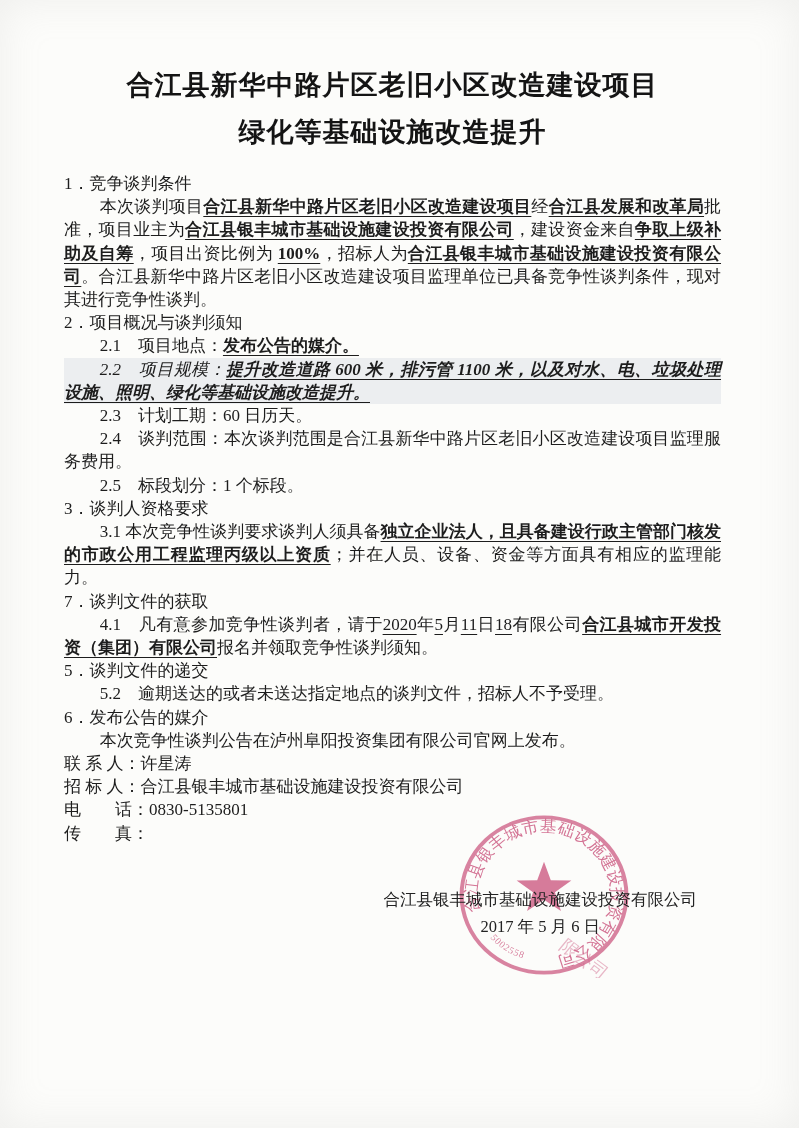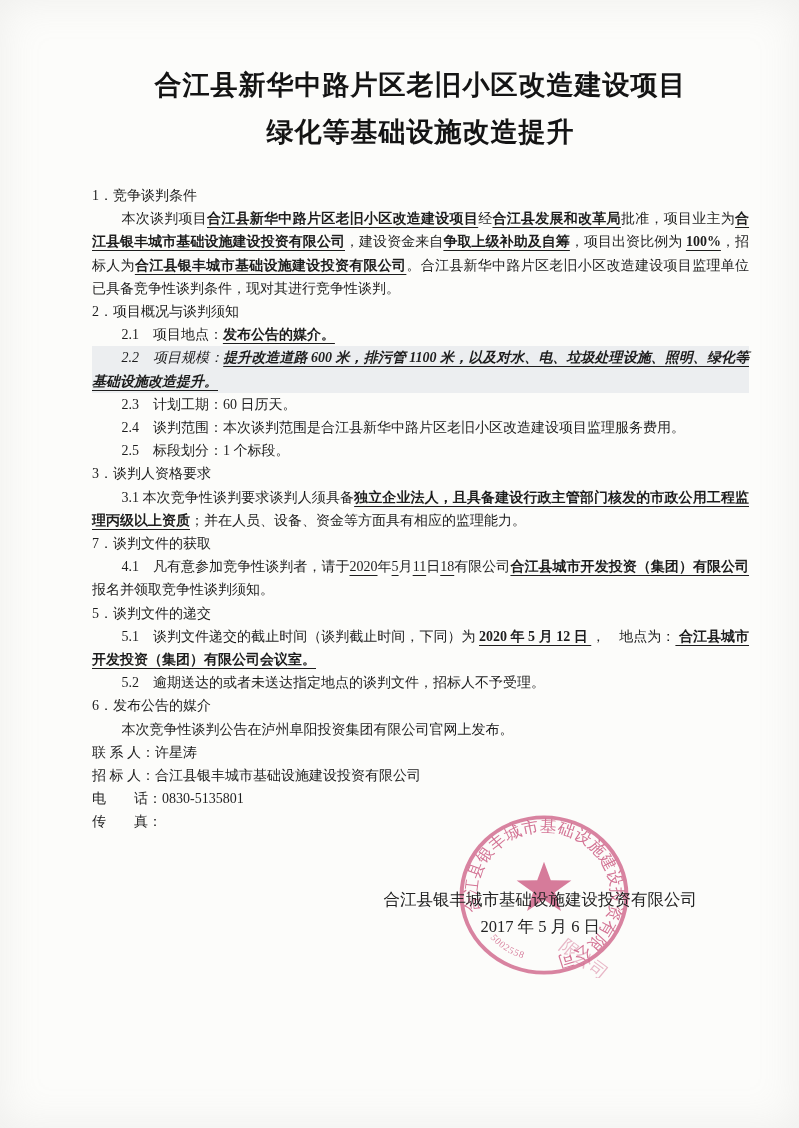--- a/index.html
+++ b/index.html
@@ -7,28 +7,28 @@
     width:799px;height:1128px;position:relative;overflow:hidden;
     background:#f4f3f0;
     font-family:"Liberation Serif","DejaVu Serif",serif;
     color:#1d1d1d;
   }
   .page{
     position:absolute;inset:0;background:#fcfcfa;
     box-shadow:inset 0 0 40px rgba(180,180,175,0.18);
   }
   .doc{
-    position:absolute;left:92px;width:657px;top:62px;
+    position:absolute;left:64px;width:657px;top:62px;
   }
   .title{
     text-align:center;font-weight:bold;font-size:27px;line-height:47px;
     letter-spacing:1px;color:#141414;
   }
   .body-text{
-    margin-top:28px;font-size:14px;line-height:23.2px;
+    margin-top:16px;font-size:17px;line-height:23.2px;
     text-align:justify;color:#1d1d1d;
   }
   .para{margin:0;}
   .para.indent{text-indent:2.1em;}
   .para.highlight{background:rgba(203,209,221,0.33);font-style:italic;}
   .u{
     text-decoration:underline;
     text-underline-offset:3.5px;
     text-decoration-thickness:1.4px;
   }
@@ -61,21 +61,20 @@
         <div class="para indent"><span>2.1　项目地点：</span><span class="u b">发布公告的媒介。</span></div>
         <div class="para indent highlight"><span>2.2　项目规模：</span><span class="u b">提升改造道路 600 米，排污管 1100 米，以及对水、电、垃圾处理设施、照明、绿化等基础设施改造提升。</span></div>
         <div class="para indent"><span>2.3　计划工期：60 日历天。</span></div>
         <div class="para indent"><span>2.4　谈判范围：本次谈判范围是合江县新华中路片区老旧小区改造建设项目监理服务费用。</span></div>
         <div class="para indent"><span>2.5　标段划分：1 个标段。</span></div>
         <div class="para"><span>3．谈判人资格要求</span></div>
         <div class="para indent"><span>3.1 本次竞争性谈判要求谈判人须具备</span><span class="u b">独立企业法人，且具备建设行政主管部门核发的市政公用工程监理丙级以上资质</span><span>；并在人员、设备、资金等方面具有相应的监理能力。</span></div>
         <div class="para"><span>7．谈判文件的获取</span></div>
         <div class="para indent"><span>4.1　凡有意参加竞争性谈判者，请于</span><span class="u">2020</span><span>年</span><span class="u">5</span><span>月</span><span class="u">11</span><span>日</span><span class="u">18</span><span>有限公司</span><span class="u b">合江县城市开发投资（集团）有限公司</span><span>报名并领取竞争性谈判须知。</span></div>
         <div class="para"><span>5．谈判文件的递交</span></div>
-        <div class="para indent"><span>5.1　谈判文件递交的截止时间（谈判截止时间，下同）为 </span><span class="u b">2020 年 5 月 12 日 </span><span>，　地点为：</span><span class="u b"> 合江县城市开发投资（集团）有限公司会议室。</span></div>
         <div class="para indent"><span>5.2　逾期送达的或者未送达指定地点的谈判文件，招标人不予受理。</span></div>
         <div class="para"><span>6．发布公告的媒介</span></div>
         <div class="para indent"><span>本次竞争性谈判公告在泸州阜阳投资集团有限公司官网上发布。</span></div>
         <div class="para"><span>联 系 人：许星涛</span></div>
         <div class="para"><span>招 标 人：合江县银丰城市基础设施建设投资有限公司</span></div>
         <div class="para"><span>电　　话：0830-5135801</span></div>
         <div class="para"><span>传　　真：</span></div>
       </div>
 
   </div>

